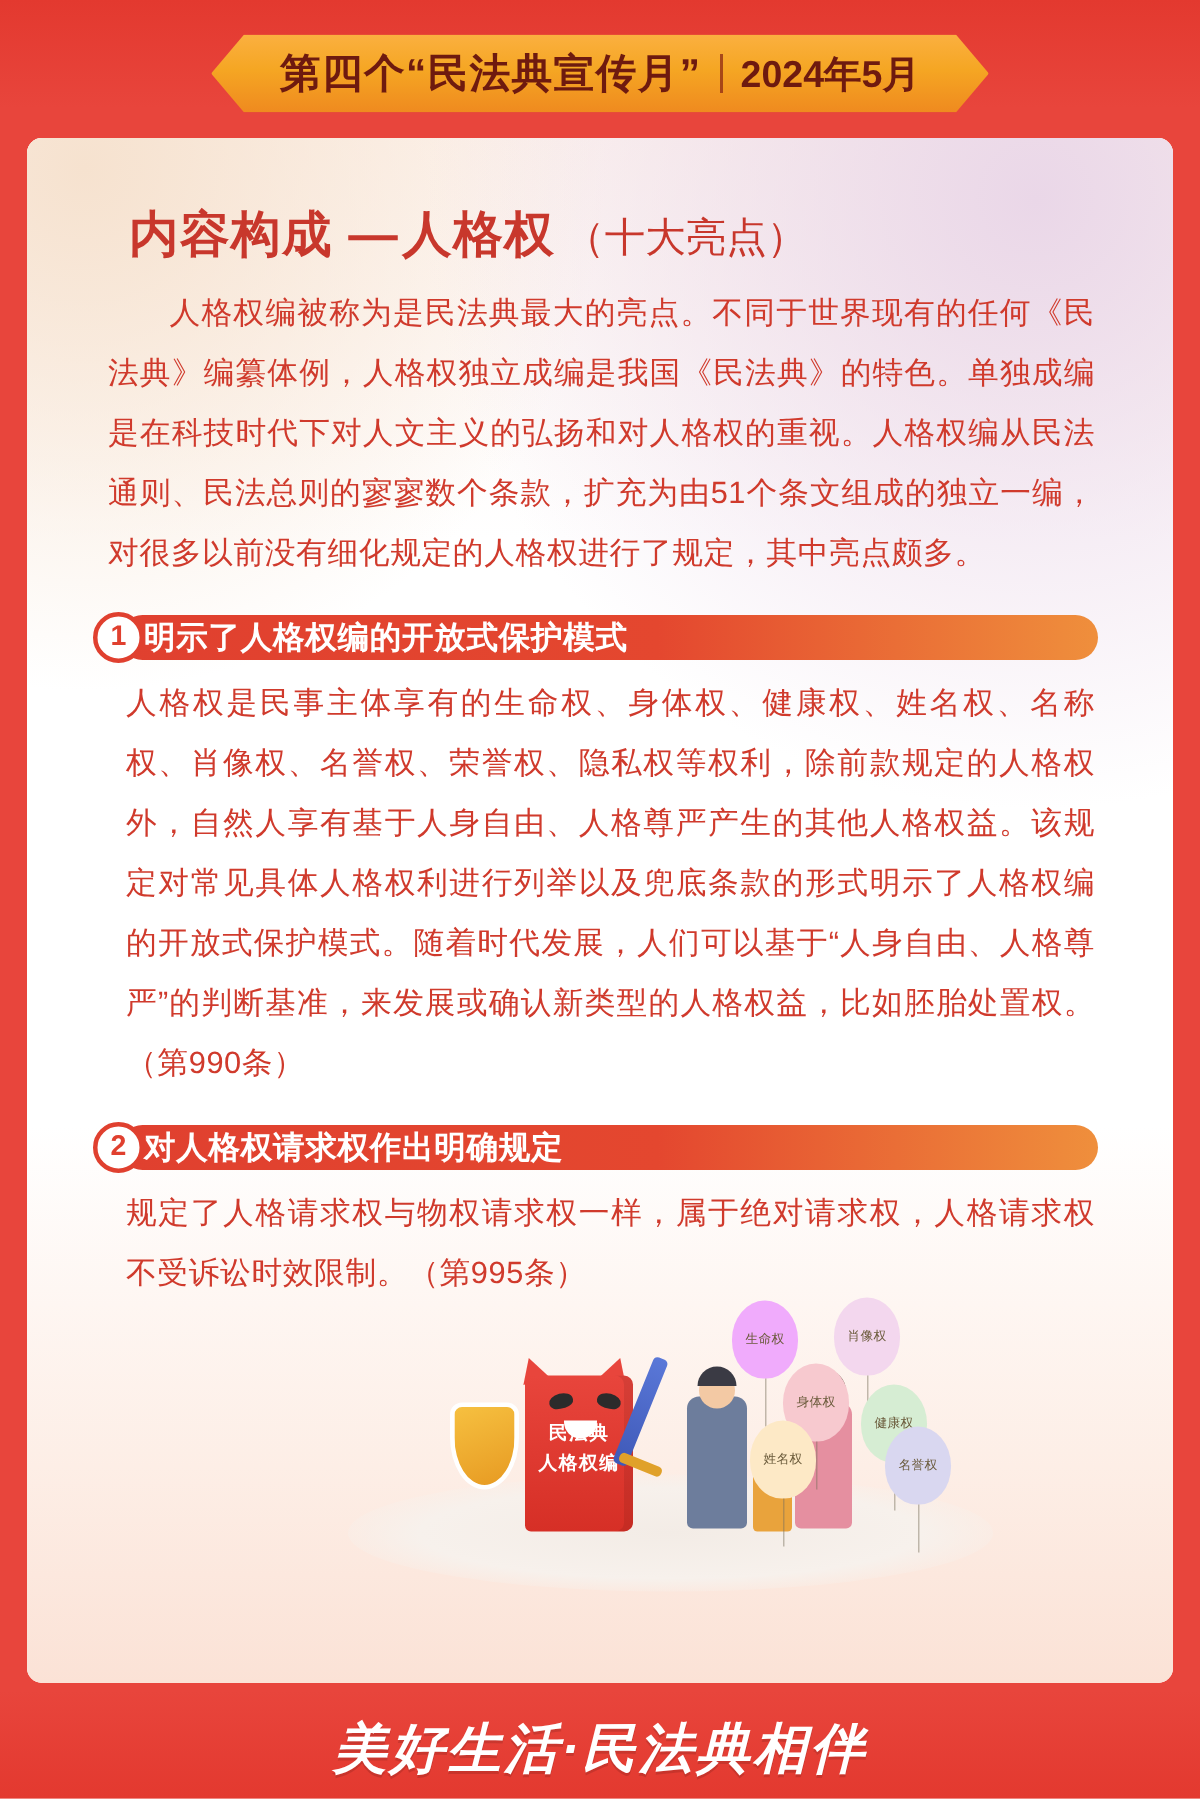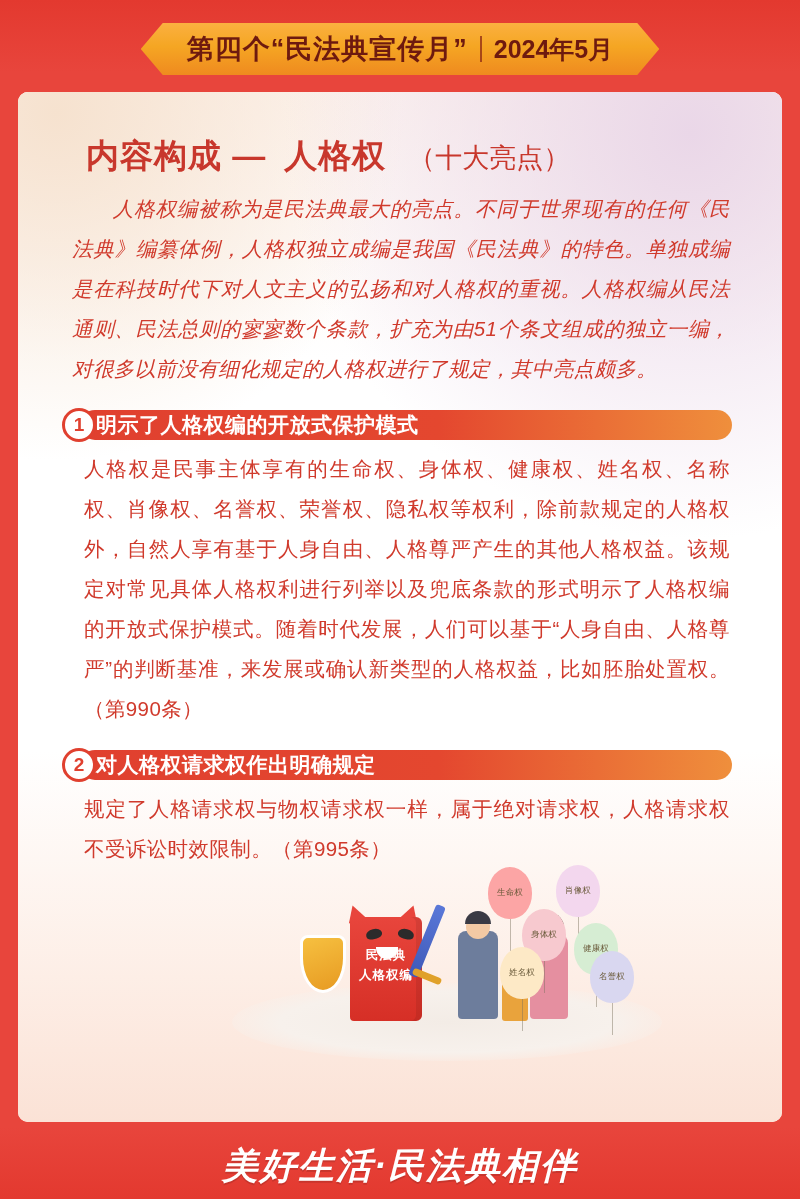--- a/index.html
+++ b/index.html
@@ -83,21 +83,21 @@
   }
   .card-inner {
     position: relative;
     padding: 26px 44px 0 44px;
   }
 
   
   .sec-title {
     display: flex;
     align-items: baseline;
-    gap: 16px;
+    gap: 0px;
     margin: 16px 0 10px 24px;
   }
   .sec-title .t1 {
     font-size: 33px;
     font-weight: bold;
     color: #c8372c;
     letter-spacing: 1px;
   }
   .sec-title .t2 {
     font-size: 33px;
@@ -114,21 +114,20 @@
 
   
   .intro {
     font-size: 20.5px;
     line-height: 1.95;
     color: #d03a2c;
     text-align: justify;
     text-indent: 2em;
     margin: 0 8px 18px 10px;
     letter-spacing: .4px;
-    font-style: italic;
   }
 
   
   .item-head {
     position: relative;
     display: flex;
     align-items: center;
     height: 36px;
     margin: 18px 0 6px 0;
   }
@@ -399,21 +398,21 @@
         <div class="p-dad-hair"></div>
 
         <div class="person p-kid"></div>
         <div class="p-kid-head"></div>
         <div class="p-kid-hair"></div>
 
         <div class="person p-mom"></div>
         <div class="p-mom-head"></div>
         <div class="p-mom-hair"></div>
 
-        <div class="balloon" style="left:426px; top:-8px; background:#fca5a5;">
+        <div class="balloon" style="left:426px; top:-8px; background:#f0abfc;">
           <span>生命权</span>
         </div>
         <div class="balloon" style="left:494px; top:-10px; background:#f3d7ee;">
           <span>肖像权</span>
         </div>
         <div class="balloon" style="left:460px; top:34px; background:#f7c9cf;align-items:center;">
           <span>身体权</span>
         </div>
         <div class="balloon" style="left:512px; top:48px; background:#d6edd3;">
           <span>健康权</span>

